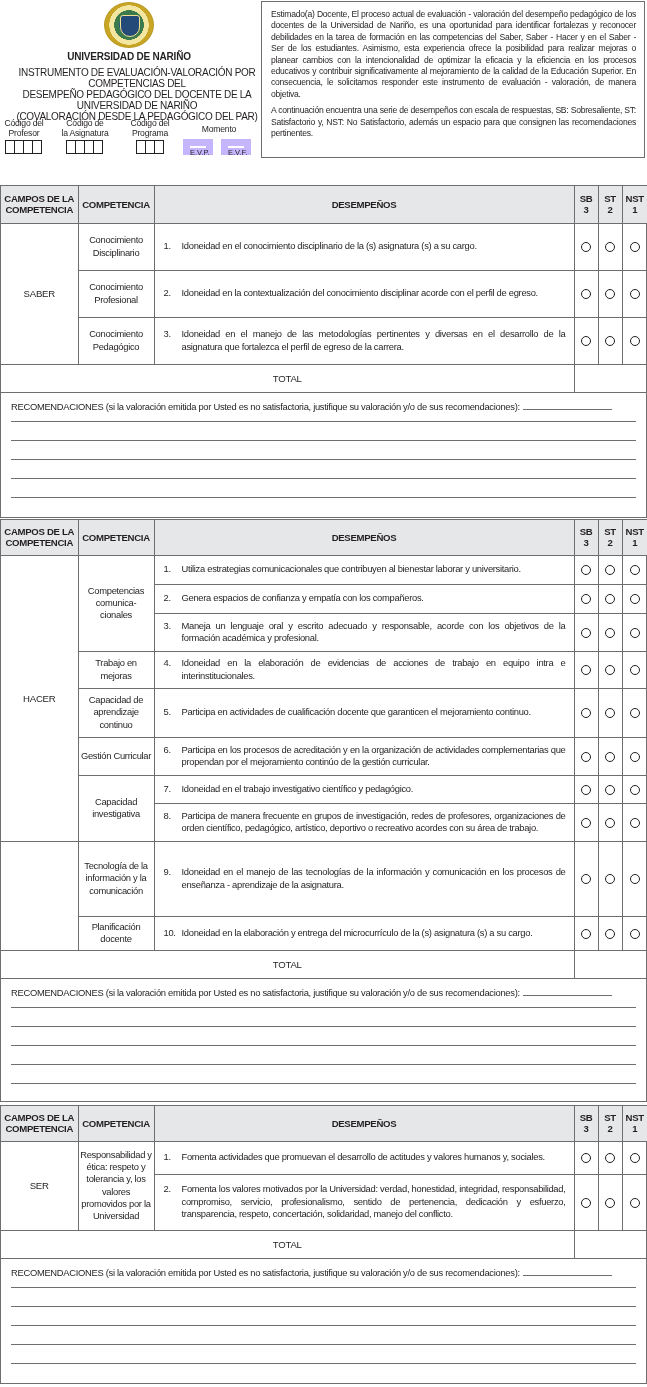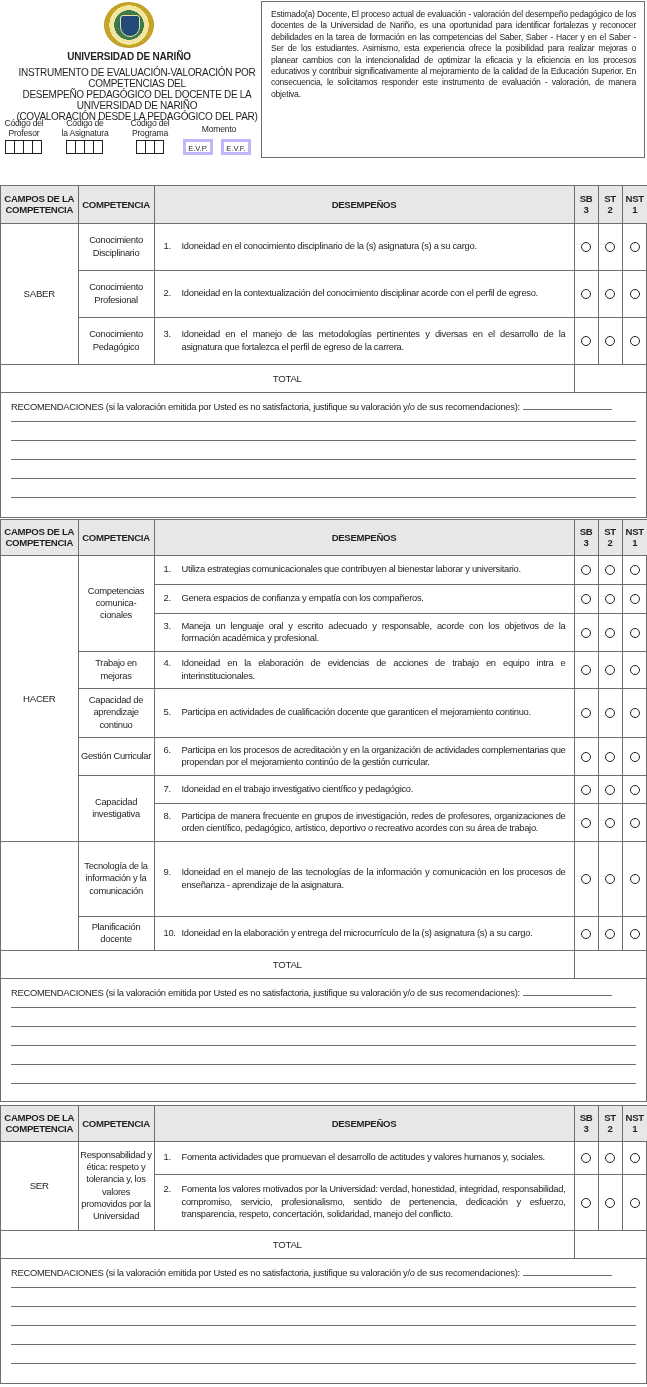--- a/index.html
+++ b/index.html
@@ -13,21 +13,21 @@
             background: radial-gradient(circle at 50% 50%, #2d5c8a 0 30%, #3c7a4c 31% 45%, #f2e6a0 46% 60%, #c9a526 61% 100%);
             border: 1px solid #b89a20; }
     .logo-inner { position: absolute; left: 15px; top: 12px; width: 20px; height: 22px; background: #244a7a; border-radius: 3px 3px 10px 10px; border: 1px solid #f0e090; }
     .uni-name { position: absolute; left: 0; top: 51px; width: 258px; font-size: 10px; font-weight: bold; letter-spacing: -0.2px; }
     .inst-title { position: absolute; left: 8px; top: 67px; width: 258px; font-size: 10px; line-height: 11px; letter-spacing: -0.3px; }
     .codes { position: absolute; left: 0; top: 118px; width: 258px; height: 45px; padding-left: 32px; }
     .code-group { position: absolute; text-align: center; font-size: 8.6px; line-height: 10px; }
     .code-label { letter-spacing: -0.2px; }
     .boxes { display: flex; justify-content: center; margin-top: 2px; }
     .box { width: 10px; height: 14px; border: 1px solid #231f20; margin-left: -1px; }
-    .momento-box { position: absolute; border: 3px solid #c4b5fd; width: 30px; height: 16px; font-size: 7.5px; line-height: 14px; text-align: center; }
+    .momento-box { position: absolute; border: 7px solid #c4b5fd; width: 30px; height: 16px; font-size: 7.5px; line-height: 14px; text-align: center; }
 
     .header-right { position: absolute; left: 261px; top: 1px; width: 384px; height: 157px; border: 1px solid #6d6e70; padding: 7px 8px 18px 9px; font-size: 8.6px; line-height: 11.4px; text-align: justify; letter-spacing: -0.25px; }
     .header-right p + p { margin-top: 5px; }
 
     
     .section { position: absolute; left: 0; width: 647px; border: 1px solid #6d6e70; }
     table { border-collapse: collapse; width: 100%; table-layout: fixed; }
     td, th { border: 1px solid #6d6e70; vertical-align: middle; }
     th { background: #e6e7e8; font-weight: bold; font-size: 9.6px; line-height: 11px; letter-spacing: -0.3px; text-align: center; }
     .col-campo { width: 77px; }
@@ -98,20 +98,21 @@
       </div>
       <div class="code-group" style="left:183px; top:6px; width:72px;">
         <div class="code-label">Momento</div>
       </div>
       <div class="momento-box" style="left:183px; top:21px;">E.V.P.</div>
       <div class="momento-box" style="left:221px; top:21px;">E.V.F.</div>
     </div>
   </div>
   <div class="header-right">
     <p>Estimado(a) Docente, El proceso actual de evaluación - valoración del desempeño pedagógico de los docentes de la Universidad de Nariño, es una oportunidad para identificar fortalezas y reconocer debilidades en la tarea de formación en las competencias del Saber, Saber - Hacer y en el Saber - Ser de los estudiantes. Asimismo, esta experiencia ofrece la posibilidad para realizar mejoras o planear cambios con la intencionalidad de optimizar la eficacia y la eficiencia en los procesos educativos y contribuir significativamente al mejoramiento de la calidad de la Educación Superior. En consecuencia, le solicitamos responder este instrumento de evaluación - valoración, de manera objetiva.</p>
+    <p>A continuación encuentra una serie de desempeños con escala de respuestas, SB: Sobresaliente, ST: Satisfactorio y, NST: No Satisfactorio, además un espacio para que consignen las recomendaciones pertinentes.</p>
   </div>
 </div>
 
 <div class="section" style="top:185px;">
   <table>
     <colgroup>
         <col class="col-campo">
         <col class="col-comp">
         <col class="col-des">
         <col class="col-r">

